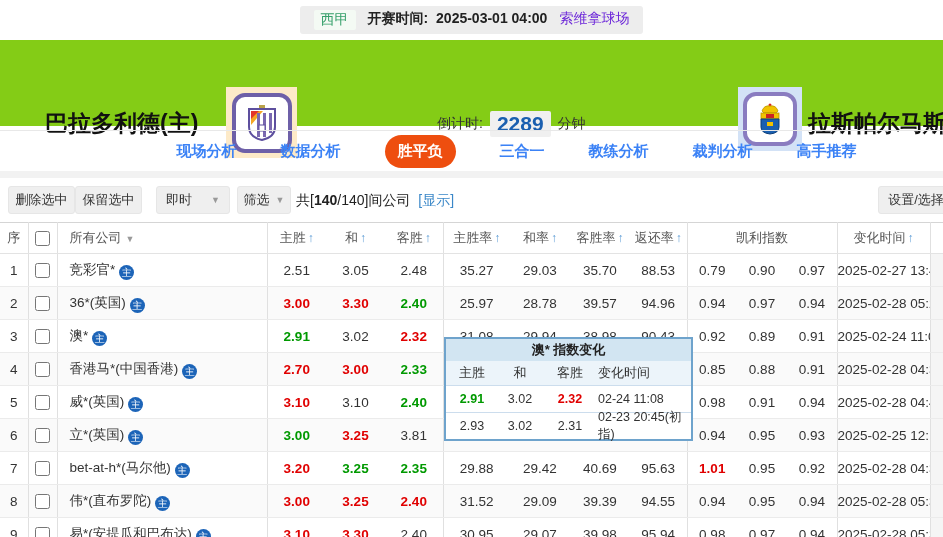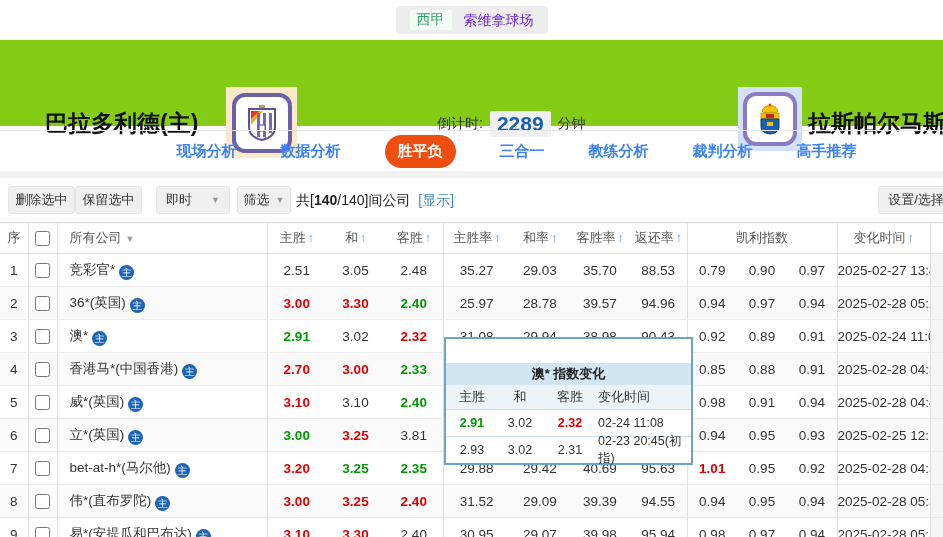--- a/index.html
+++ b/index.html
@@ -1,20 +1,20 @@
 <!DOCTYPE html>
 <html><head>
 <meta charset="utf-8">
 <style>
   html,body{margin:0;padding:0;background:#fff;}
   .page{position:relative;width:943px;height:537px;overflow:hidden;background:#fff;
         font-family:"Liberation Sans","DejaVu Sans",sans-serif;color:#333;}
   
   .topbar{position:absolute;top:0;left:0;width:943px;height:40px;display:flex;justify-content:center;align-items:center;}
-  .info-pill{display:inline-flex;align-items:flex-end;gap:12px;background:#ededed;border-radius:3px;
+  .info-pill{display:inline-flex;align-items:flex-start;gap:12px;background:#ededed;border-radius:3px;
              padding:4px 14px;font-size:14px;}
   .league-chip{background:#f4faf4;color:#35a06a;padding:1px 7px;border-radius:2px;font-size:14px;}
   .kick{font-weight:bold;color:#222;}
   .venue{color:#6d28d9;}
   
   .teams{position:absolute;top:40px;left:0;width:943px;height:86px;background:#84cc16;padding-left:14px;}
   .team-name{position:absolute;font-size:23px;font-weight:bold;color:#111;white-space:nowrap;}
   .home-name{left:45px;top:68px;}
   .away-name{left:808px;top:68px;}
   .badge-box{position:absolute;top:47px;display:flex;align-items:center;justify-content:center;}
@@ -54,37 +54,38 @@
   .c-k{color:#333;}
   .c-r{color:#e00000;font-weight:bold;}
   .c-g{color:#009900;font-weight:bold;}
   .zhu-icon{display:inline-block;width:15px;height:15px;line-height:15px;border-radius:50%;
             background:#1c64b8;color:#fff;font-size:10px;text-align:center;margin-left:4px;vertical-align:-2px;}
   .edge-col{background:#f5f5f5;}
   input[type=checkbox]{width:15px;height:15px;accent-color:#fff;border:1px solid #bbb;margin:0;vertical-align:middle;}
   
   .popup{position:absolute;left:444px;top:337px;width:245px;border:2px solid #6ea3cc;background:#fff;
          font-size:13px;z-index:5;}
-  .popup-title{height:22px;line-height:22px;text-align:center;font-weight:bold;color:#222;background:#d2e5f2;margin-top:24px;}
+  .popup-title{height:22px;line-height:22px;text-align:center;font-weight:bold;color:#222;background:#d2e5f2;}
   .popup-row{display:flex;align-items:center;height:24px;border-top:1px solid #ccdded;}
   .popup-head{background:#ecf4fa;color:#333;}
   .popup-data{height:26px;font-size:12.5px;}
   .pc1{width:52px;text-align:center;}
   .pc2{width:44px;text-align:center;}
   .pc3{width:56px;text-align:center;}
   .pc4{width:93px;text-align:left;}
 </style>
 </head>
 <body>
 
 <div class="page">
 
   <div class="topbar">
     <div class="info-pill">
       <span class="league-chip">西甲</span>
+      <span class="kick"><span>开赛时间:</span>&nbsp;&nbsp;<span>2025-03-01 04:00</span></span>
       <span class="venue">索维拿球场</span>
     </div>
   </div>
 
   <div class="teams">
     <div class="team-name home-name">巴拉多利德(主)</div>
     <div class="badge-box home-box">
       <div class="crest-frame">
         <svg width="30" height="36" viewBox="0 0 30 36">
           <rect x="12" y="0" width="6" height="4" fill="#b9a24a"></rect>

